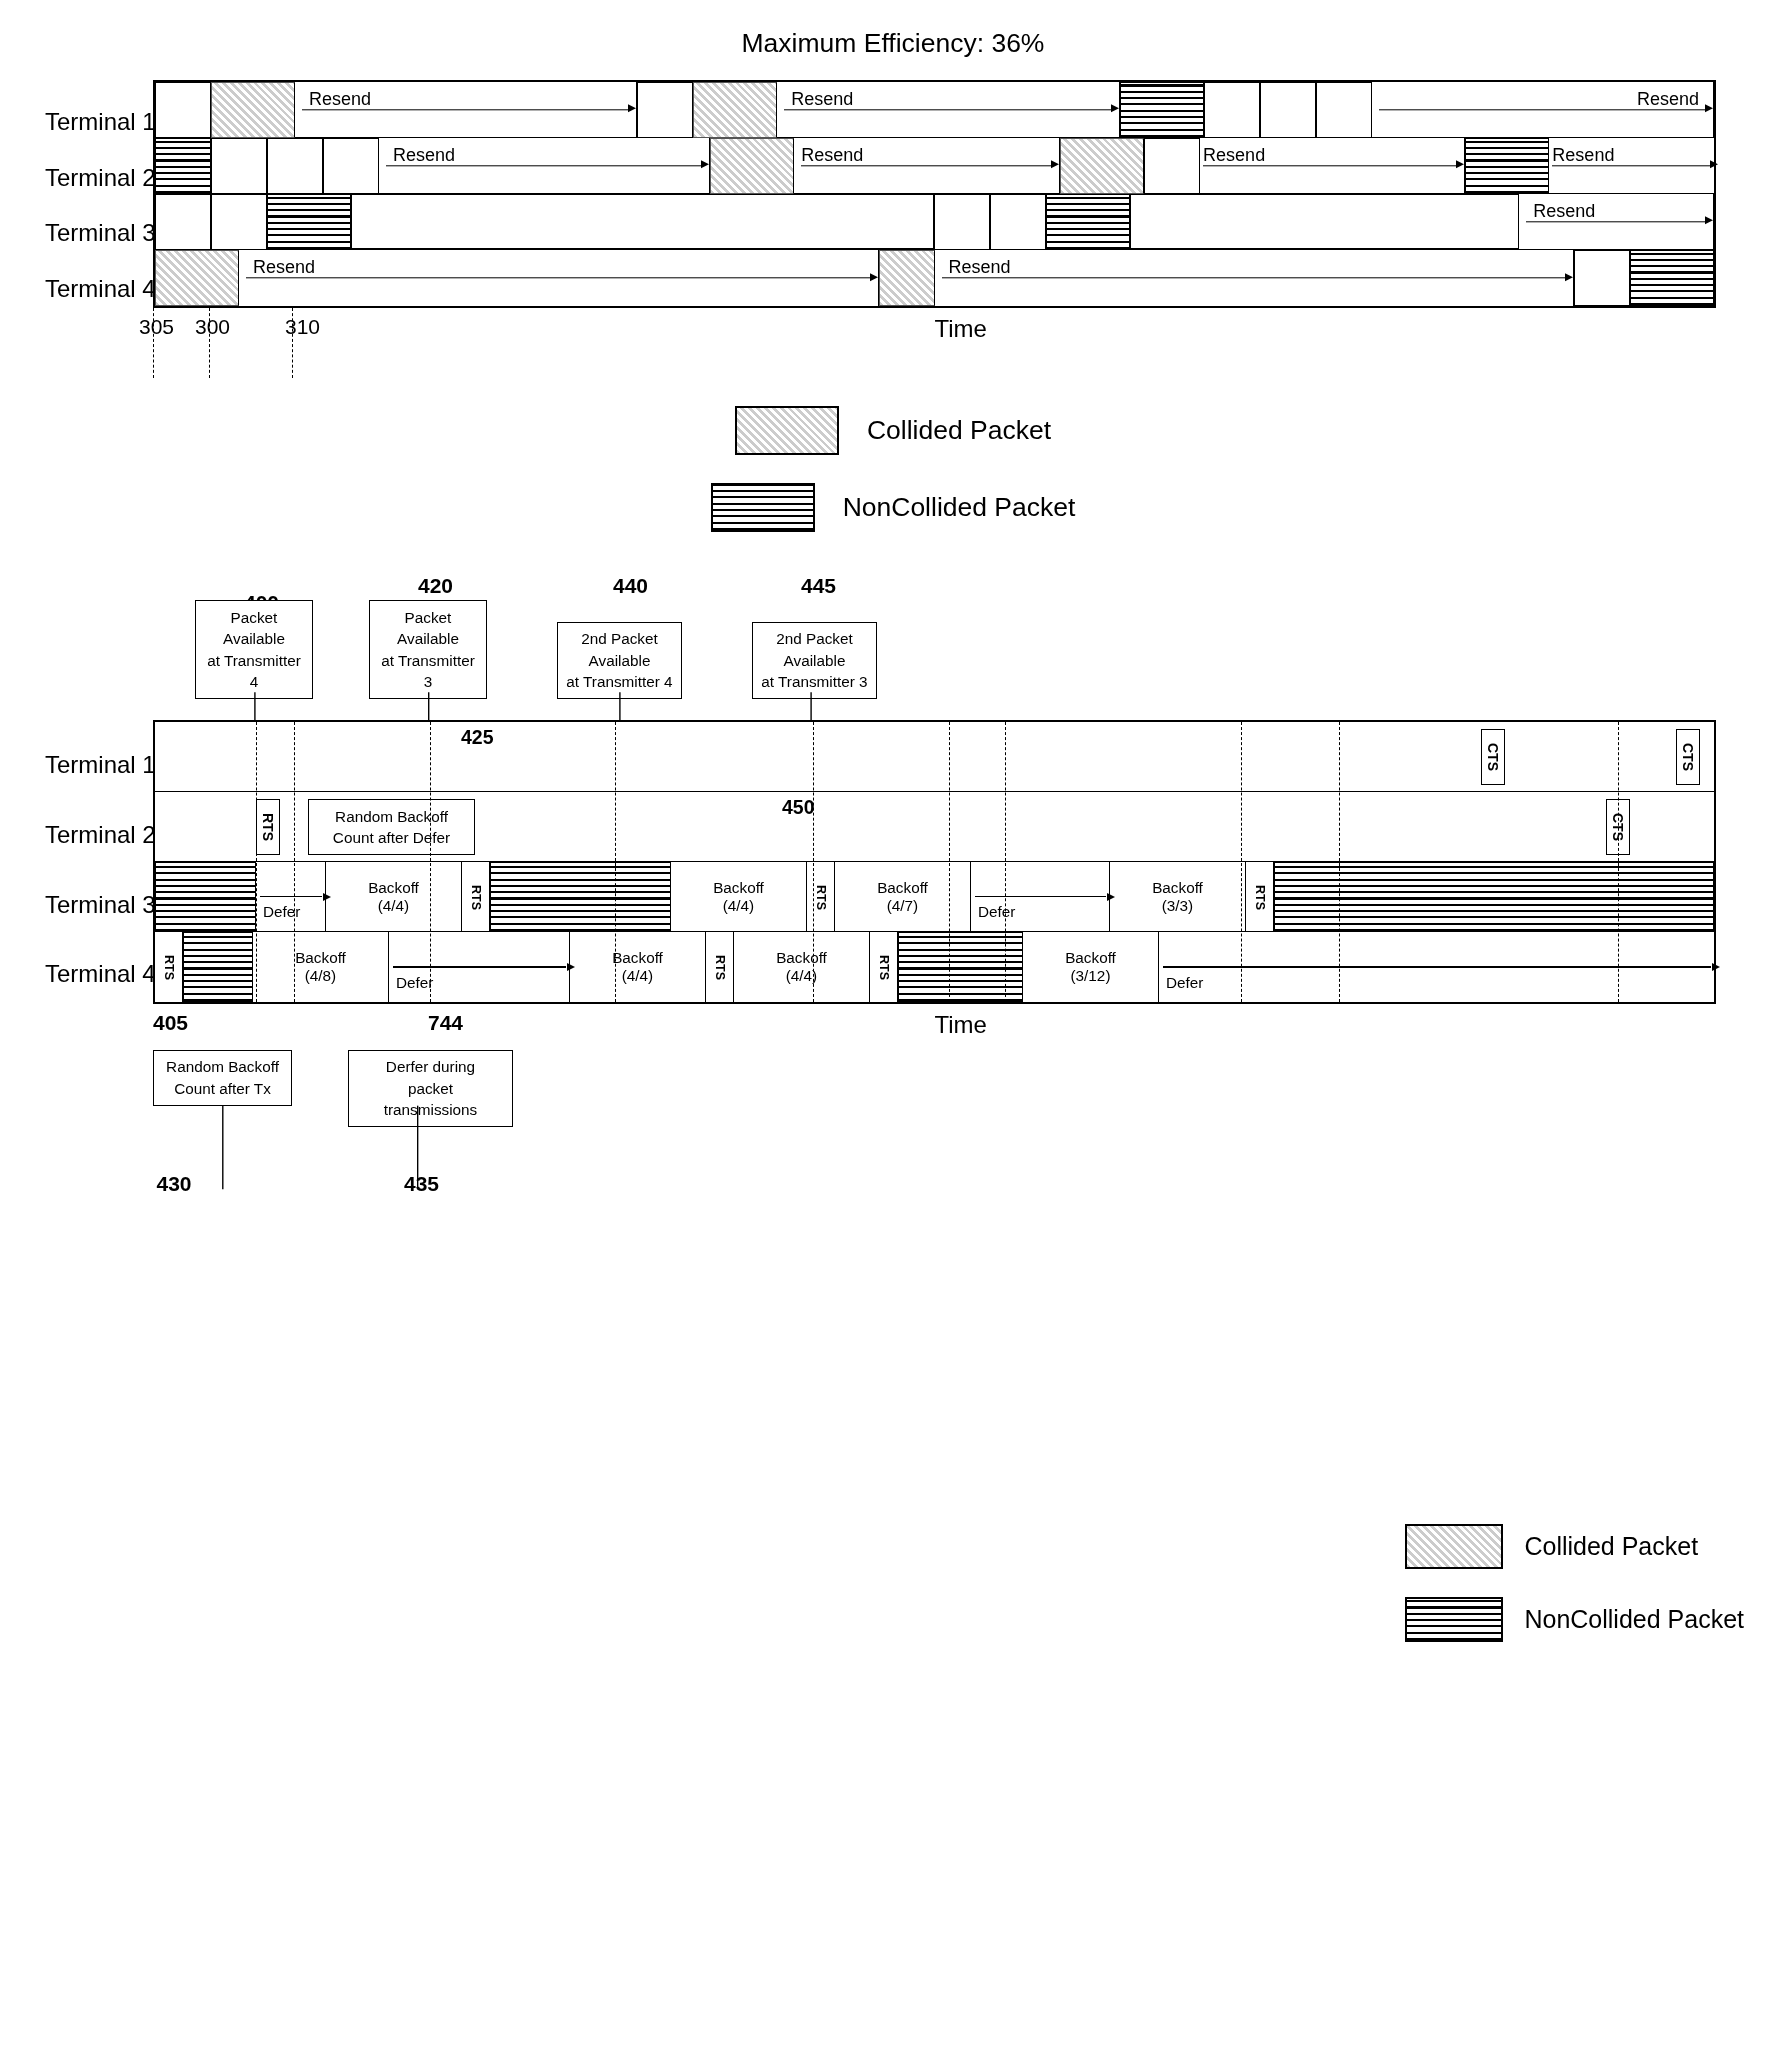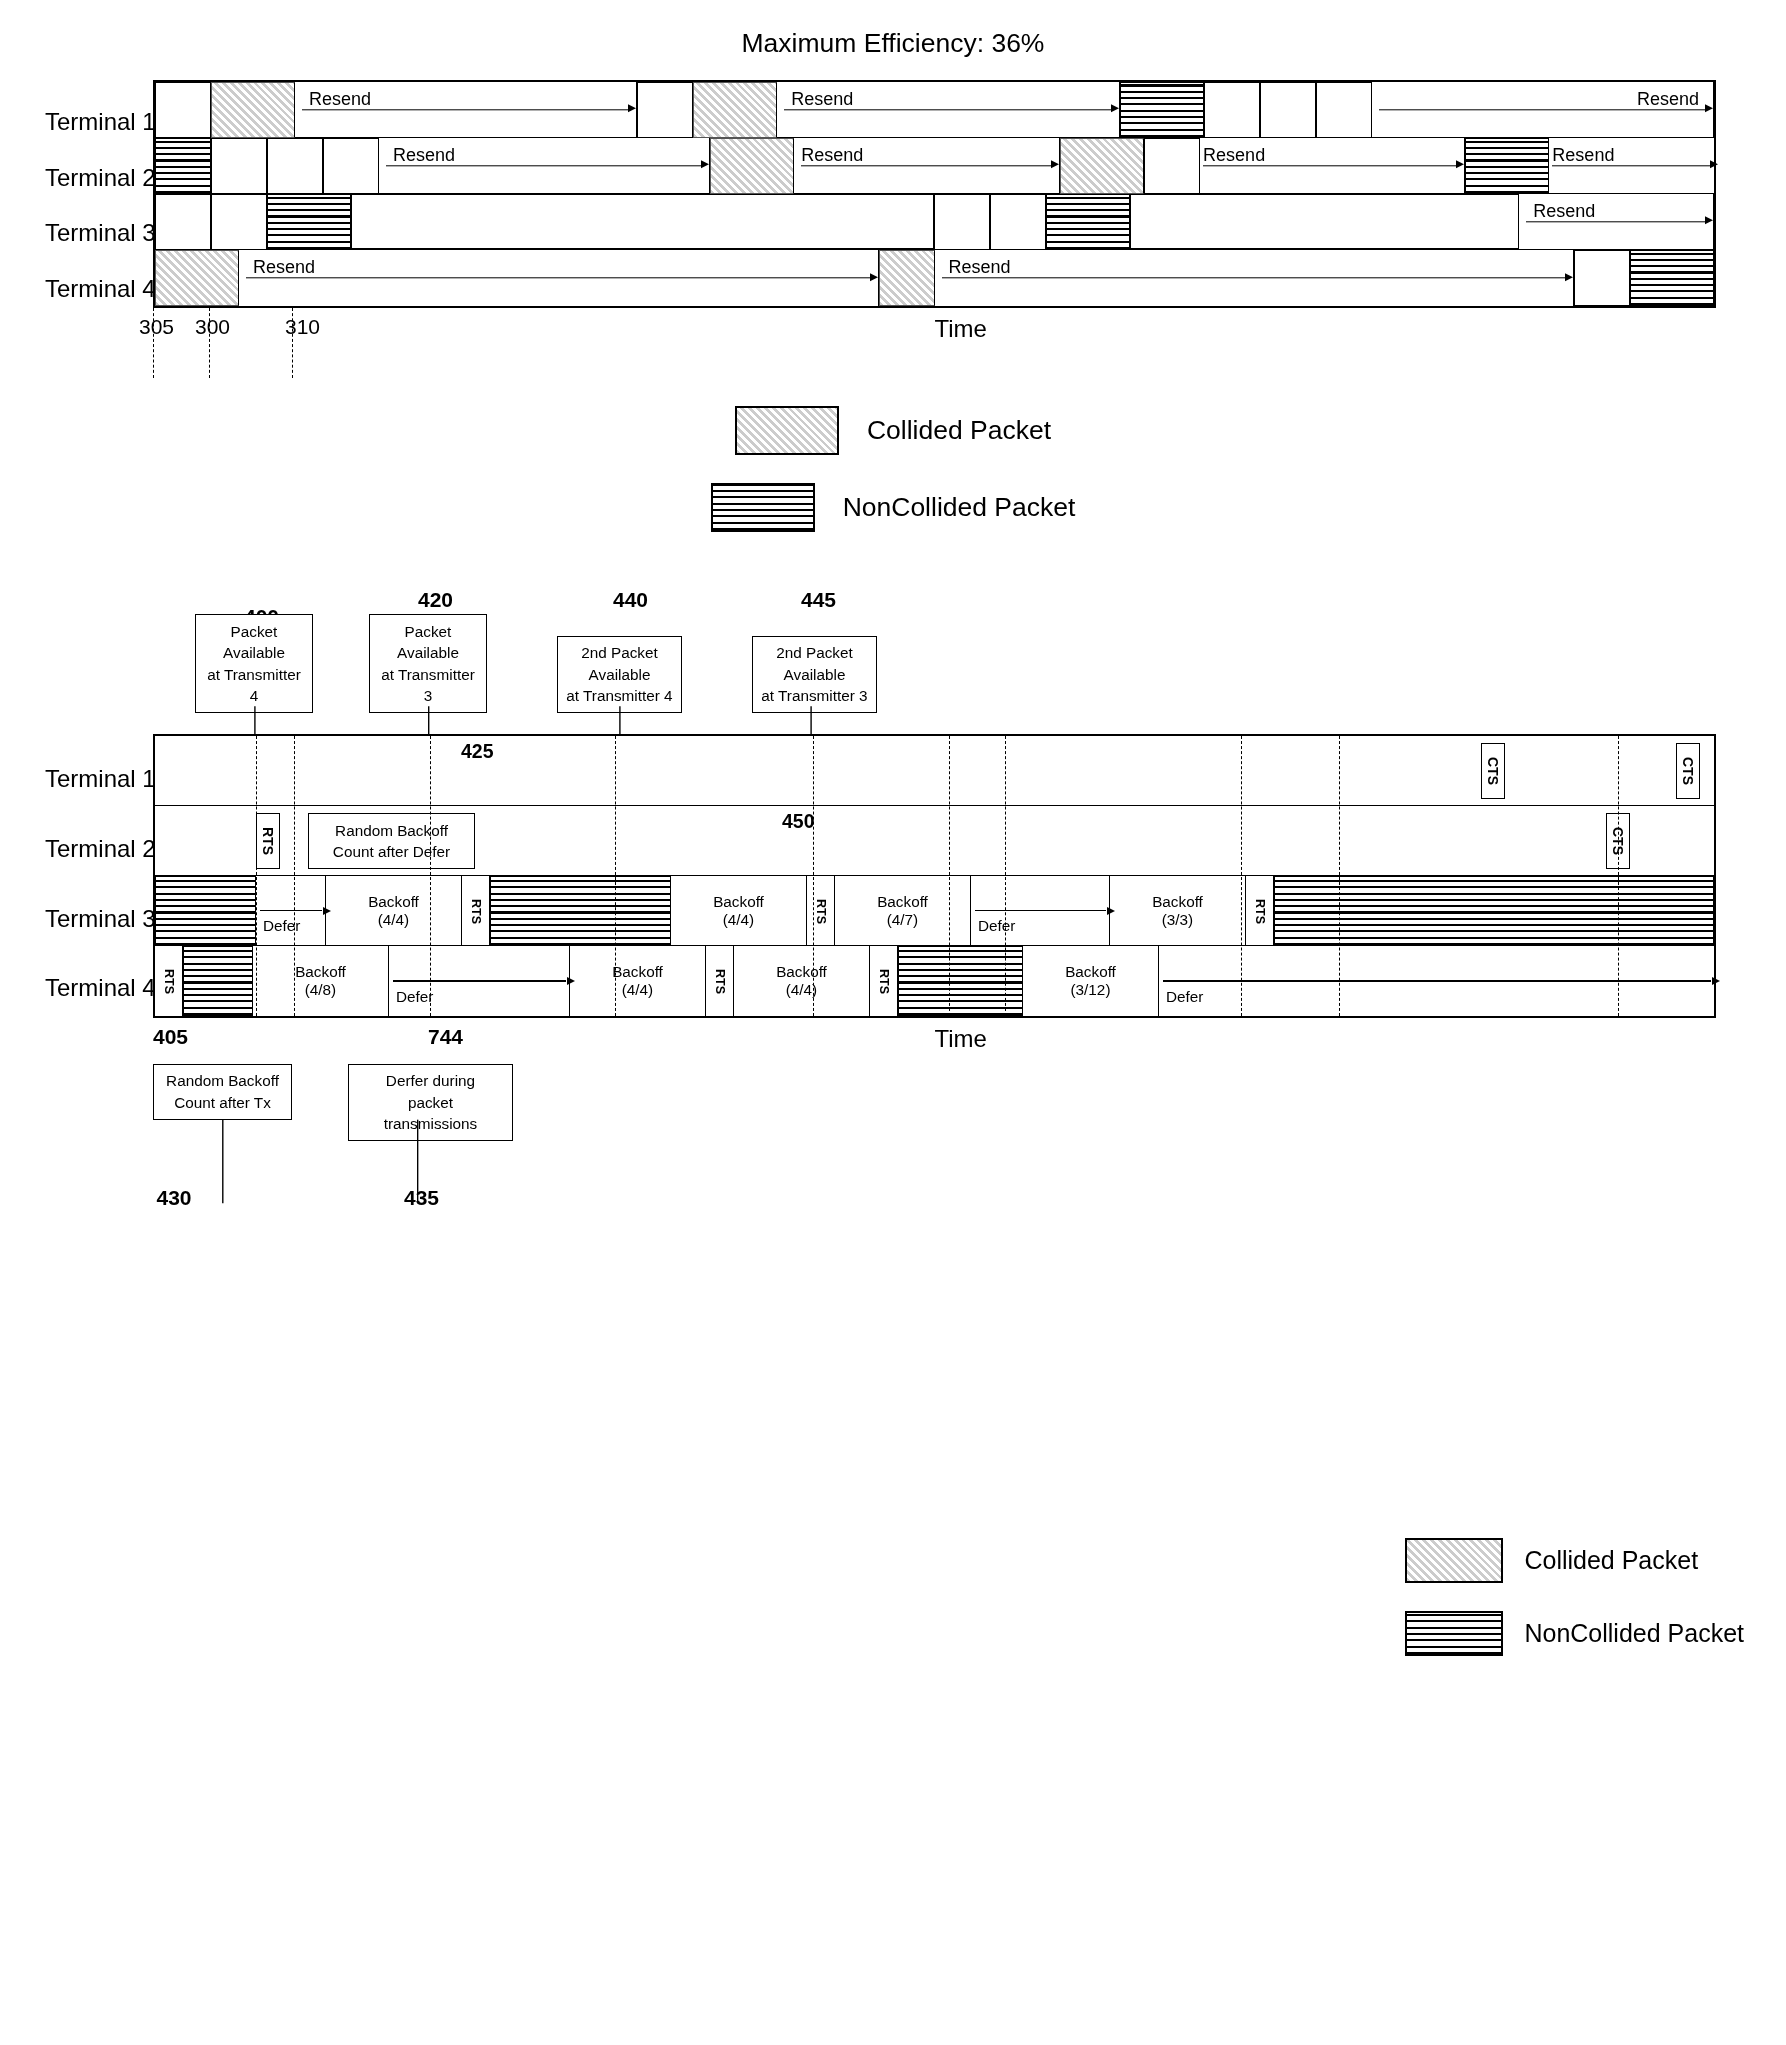--- a/index.html
+++ b/index.html
@@ -7,21 +7,21 @@
       background: #fff;
       font-family: Arial, sans-serif;
       width: 1786px;
       min-height: 2046px;
       padding: 28px 42px;
     }
 
     
     .fig3-container {
       width: 100%;
-      margin-bottom: 56px;
+      margin-bottom: 42px;
     }
     .fig3-title {
       text-align: center;
       font-size: 26.5px;
       margin-bottom: 21px;
     }
 
     
     .pkt-collided {
       background-image: repeating-linear-gradient(

